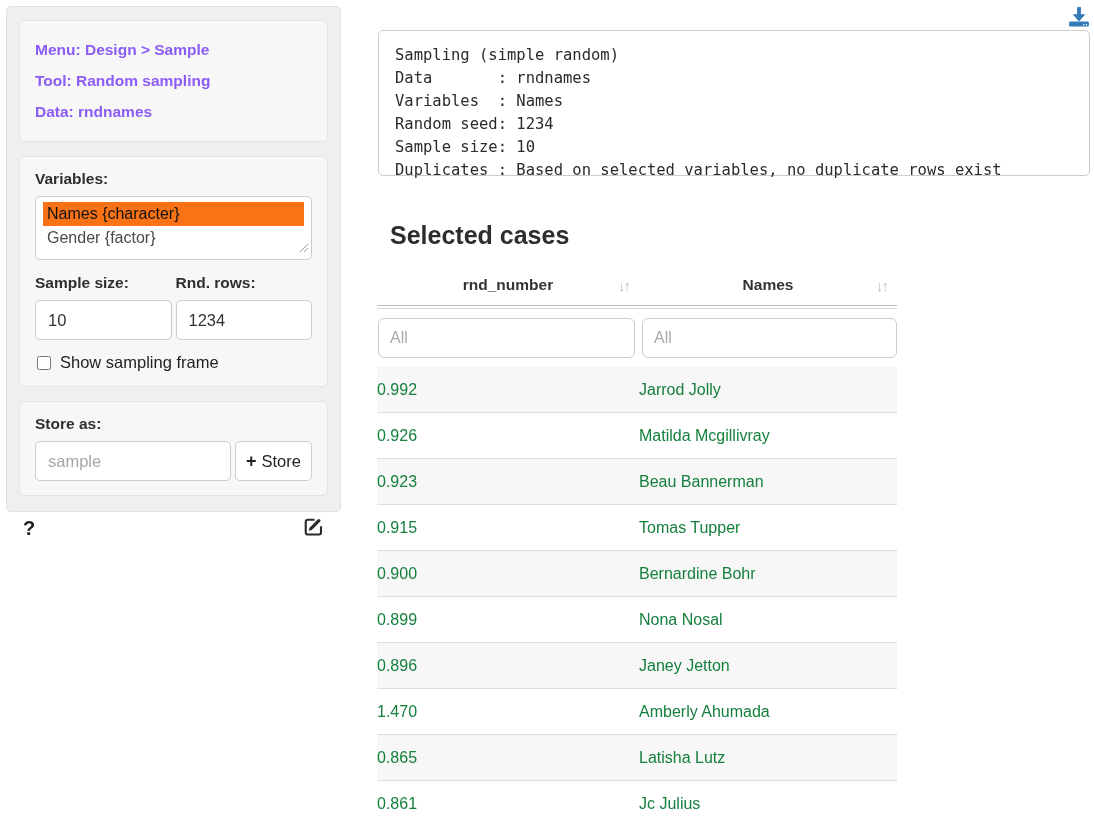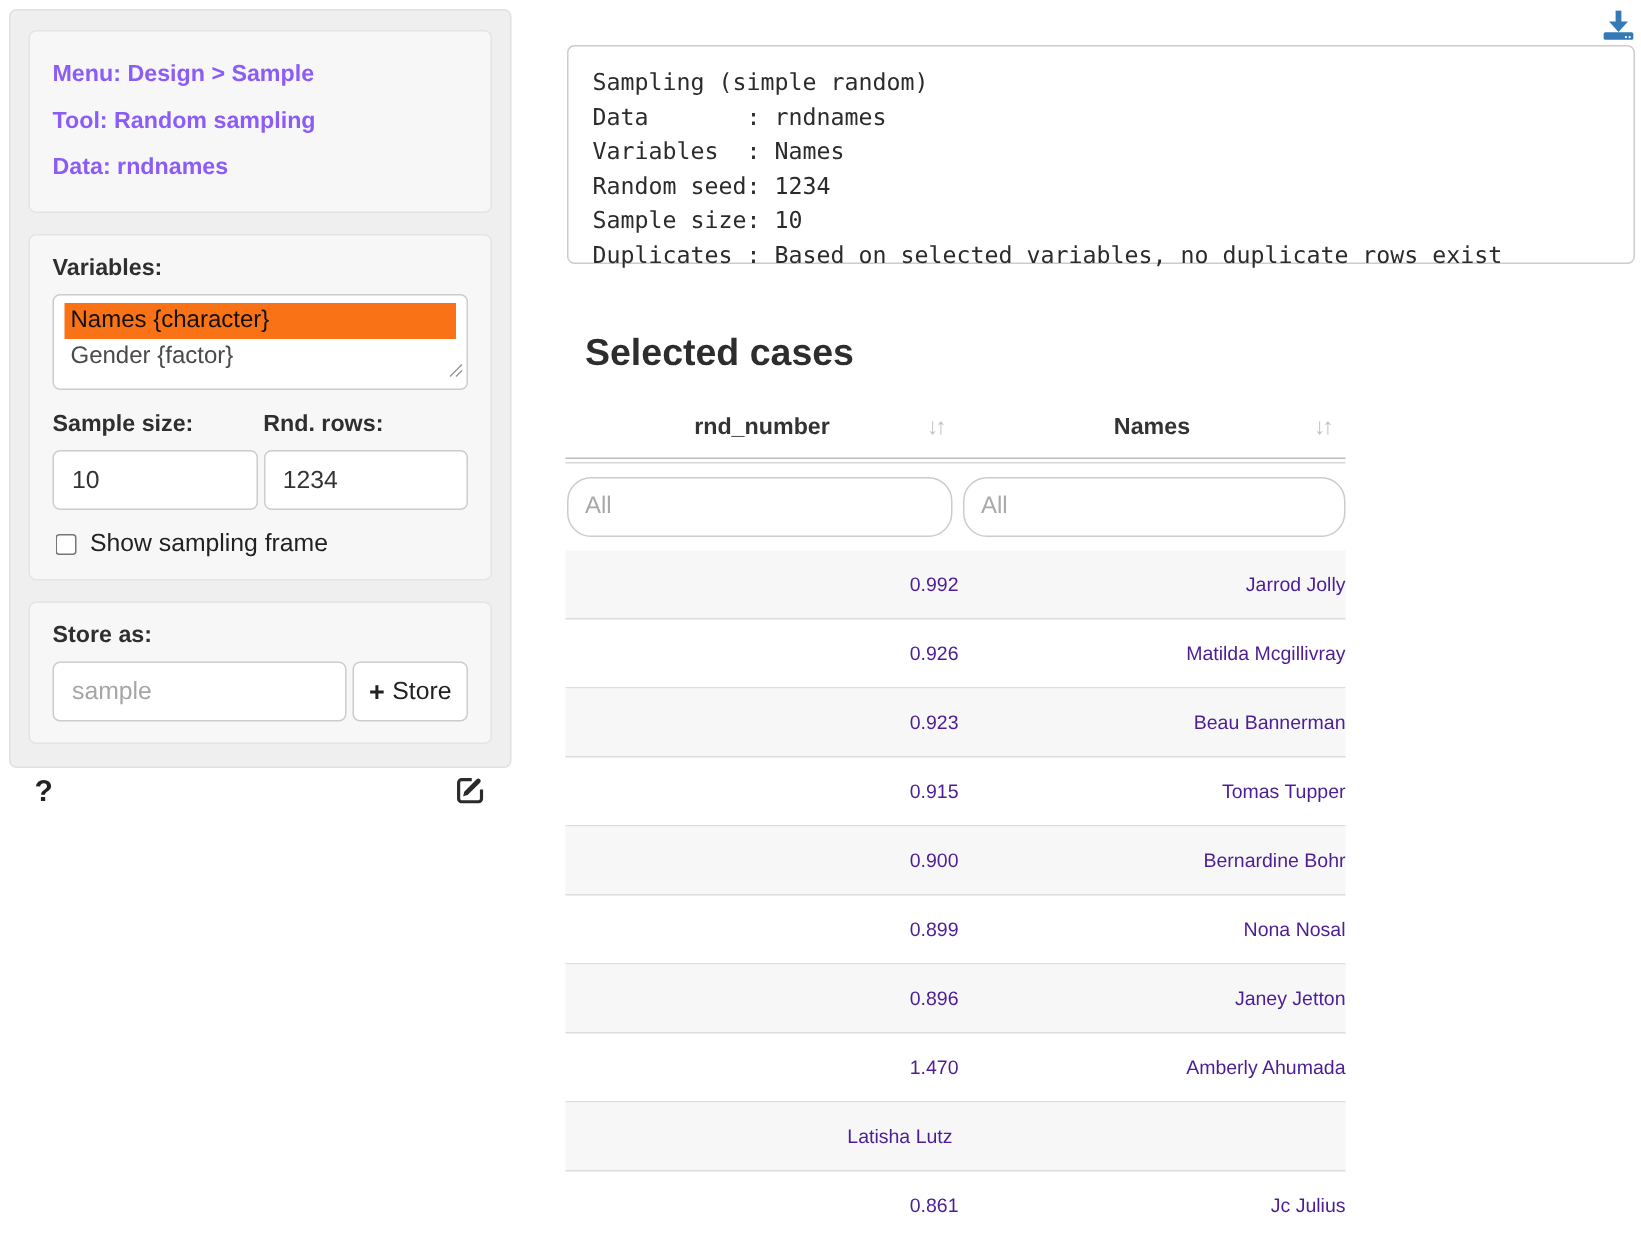--- a/index.html
+++ b/index.html
@@ -62,30 +62,30 @@
               color:#333; cursor:pointer; }
   .dt-hcell.c1 { width:262px; }
   .dt-hcell.c2 { width:258px; margin-left:0; }
   .sort-ic { position:absolute; right:10px; top:50%; transform:translateY(-50%);
              color:#c2c2c2; font-size:15px; letter-spacing:-2px; cursor:pointer; }
   .dt-sep1 { height:1px; background:#bdbdbd; }
   .dt-sep-gap { height:2px; }
   .dt-sep2 { height:1px; background:#d7d7d7; }
 
   .dt-filters { display:flex; padding:9px 0 9px 1px; }
-  .flt { height:40px; border:1px solid #ccc; border-radius:16px; background:#fff;
+  .flt { height:40px; border:1px solid #ccc; border-radius:6px; background:#fff;
          font-size:16px; color:#333; padding:0 11px; outline:none;
          font-family:"Liberation Sans", sans-serif; }
   .flt::placeholder { color:#a9a9a9; }
   .flt.f1 { width:257px; margin-right:7px; }
   .flt.f2 { width:255px; }
 
   .dt-row { display:flex; height:46px; align-items:center; border-bottom:1px solid #ddd; }
   .dt-row:nth-child(odd) { background:#f7f7f7; }
-  .dt-cell { text-align:right; font-size:13px; color:#4c1d95; }
+  .dt-cell { text-align:left; font-size:16px; color:#15803d; }
   .dt-cell.c1 { width:262px; }
   .dt-cell.c2 { width:258px; }
 </style>
 </head>
 <body>
 
 <div class="sidebar">
 
   <div class="panel">
     <div class="info-line">Menu: Design &gt; Sample</div>
@@ -214,20 +214,21 @@
     </div>
     <div class="dt-row">
       <div class="dt-cell c1">0.896</div>
       <div class="dt-cell c2">Janey Jetton</div>
     </div>
     <div class="dt-row">
       <div class="dt-cell c1">1.470</div>
       <div class="dt-cell c2">Amberly Ahumada</div>
     </div>
     <div class="dt-row">
+      <div class="dt-cell c1">0.865</div>
       <div class="dt-cell c2">Latisha Lutz</div>
     </div>
     <div class="dt-row">
       <div class="dt-cell c1">0.861</div>
       <div class="dt-cell c2">Jc Julius</div>
     </div>
   </div>
 </div>
 
 </body></html>

